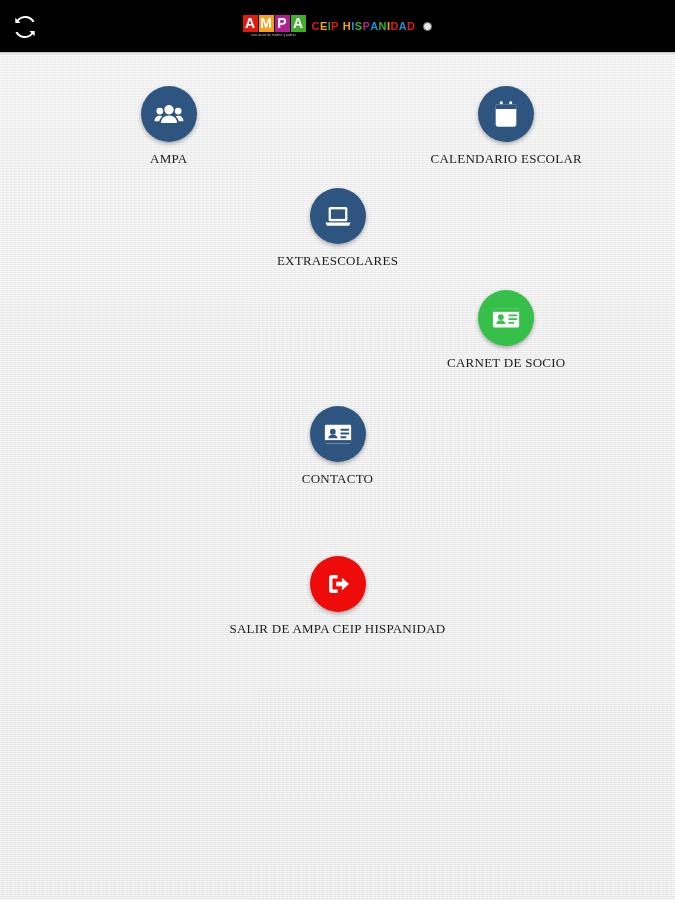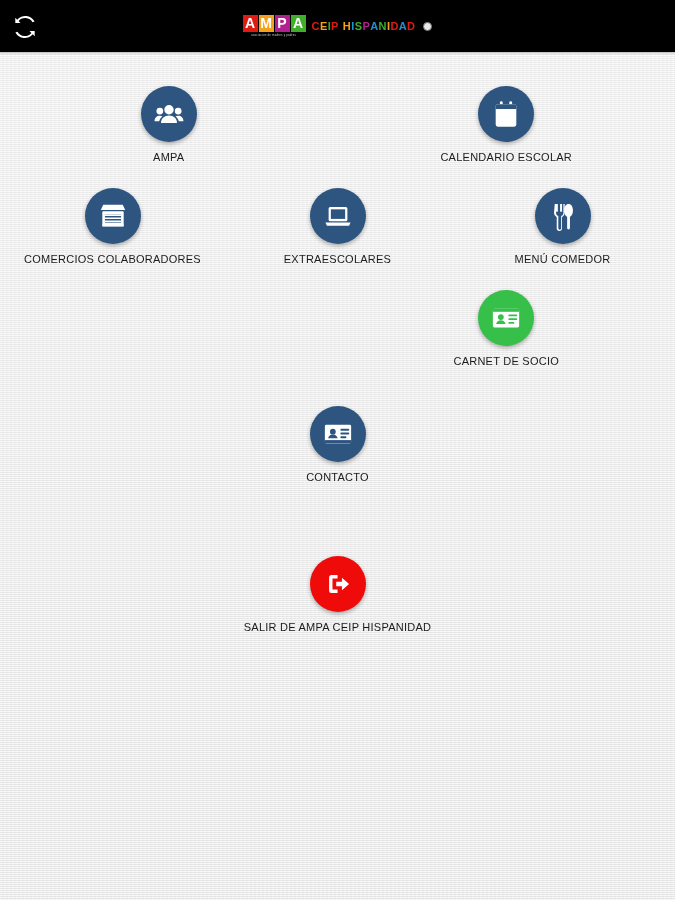--- a/index.html
+++ b/index.html
@@ -108,26 +108,26 @@
     width:100%;
   }
   .bubble{
     width:56px; height:56px; border-radius:50%;
     display:flex; align-items:center; justify-content:center;
     box-shadow:0 2px 4px rgba(0,0,0,.30);
   }
   .bubble svg{ display:block; }
   .lbl{
     margin-top:9px;
-    font-size:11px;
+    font-size:13px;
     letter-spacing:.25px;
     color:#1b1b1b;
     text-align:center;
     white-space:nowrap;
-    font-family:Liberation Sans, sans-serif;
+    font-family:Liberation Serif, serif;
   }
 
   
   .row.single{ justify-content:center; }
   .row.single .cell{ flex:0 0 225px; }
   .row.r4{ margin-top:20px; }
   .row.r5{ margin-top:54px; }
   .row.r6{ margin-top:54px; }
 </style>
 </head>
@@ -207,53 +207,26 @@
               </div>
               <div class="lbl">CALENDARIO ESCOLAR</div>
             </div>
           </div>
         </div>
         <div class="row">
           <div class="cell">
             <div class="tile">
               <div class="bubble" style="background: rgb(46, 85, 128);">
                 <svg width="30" height="30" viewBox="0 0 32 32">
-                  <path d="M3 9.5 5.6 4h20.8L29 9.5z" fill="#fff"></path>
-                  <rect x="4.6" y="10.8" width="22.8" height="16" rx="1" fill="#fff"></rect>
-                  <rect x="7.4" y="14.4" width="17.2" height="8.6" fill="#2e5580"></rect>
-                  <path d="M7.4 14.4h17.2v1.7H7.4zm0 3.2h17.2v1.7H7.4zm0 3.2h17.2v1.7H7.4z" fill="#fff"></path>
-                  <rect x="4.6" y="25" width="22.8" height="2.2" fill="#fff"></rect>
-                </svg>
-              </div>
-              <div class="lbl">COMERCIOS COLABORADORES</div>
-            </div>
-          </div>
-          <div class="cell">
-            <div class="tile">
-              <div class="bubble" style="background: rgb(46, 85, 128);">
-                <svg width="30" height="30" viewBox="0 0 32 32">
                   <rect x="6" y="6.5" width="20" height="15" rx="1.6" fill="#fff"></rect>
                   <rect x="8.4" y="8.9" width="15.2" height="10.2" fill="#2e5580"></rect>
                   <path d="M2.6 23h26.8l-1.6 3.4H4.2z" fill="#fff"></path>
                 </svg>
               </div>
               <div class="lbl">EXTRAESCOLARES</div>
-            </div>
-          </div>
-          <div class="cell">
-            <div class="tile">
-              <div class="bubble" style="background: rgb(46, 85, 128);">
-                <svg width="30" height="30" viewBox="0 0 32 32">
-                  <path d="M8.4 3.2h2.1v8.2H8.4z" fill="#fff"></path>
-                  <path d="M12.9 3.2H15v8.2h-2.1z" fill="#fff"></path>
-                  <path d="M7.2 3.2h1.4v9.6c0 1.6 1 2.8 2.4 3.2v13.1a1.5 1.5 0 0 0 3 0V16c1.4-.4 2.4-1.6 2.4-3.2V3.2h1.4v9.6a4.9 4.9 0 0 1-2.9 4.4v11.9a2.8 2.8 0 0 1-5.6 0V17.2a4.9 4.9 0 0 1-2.9-4.4z" fill="#fff"></path>
-                  <path d="M22 3.2c2.7 0 4.6 2.8 4.6 7 0 3.5-1.3 5.9-3.2 6.7v12a1.5 1.5 0 0 1-3 0V16.9c-1.9-.8-3.2-3.2-3.2-6.7 0-4.2 2-7 4.8-7z" fill="#fff"></path>
-                </svg>
-              </div>
-              <div class="lbl">MENÚ COMEDOR</div>
             </div>
           </div>
         </div>
         <div class="row">
           <div class="cell empty"></div>
           <div class="cell">
             <div class="tile">
               <div class="bubble" style="background: rgb(54, 192, 74);">
                 <svg width="30" height="30" viewBox="0 0 32 32">
                   <rect x="2" y="6" width="28" height="20" rx="1.5" fill="#fff"></rect>

